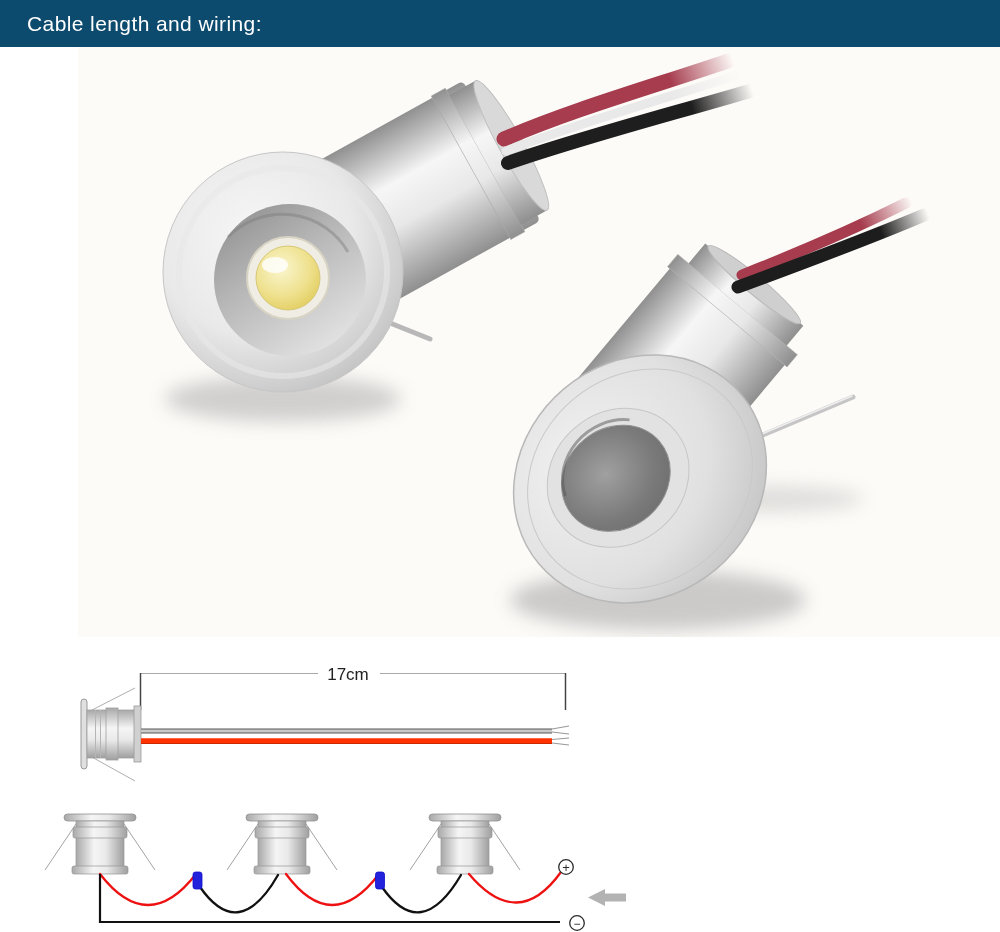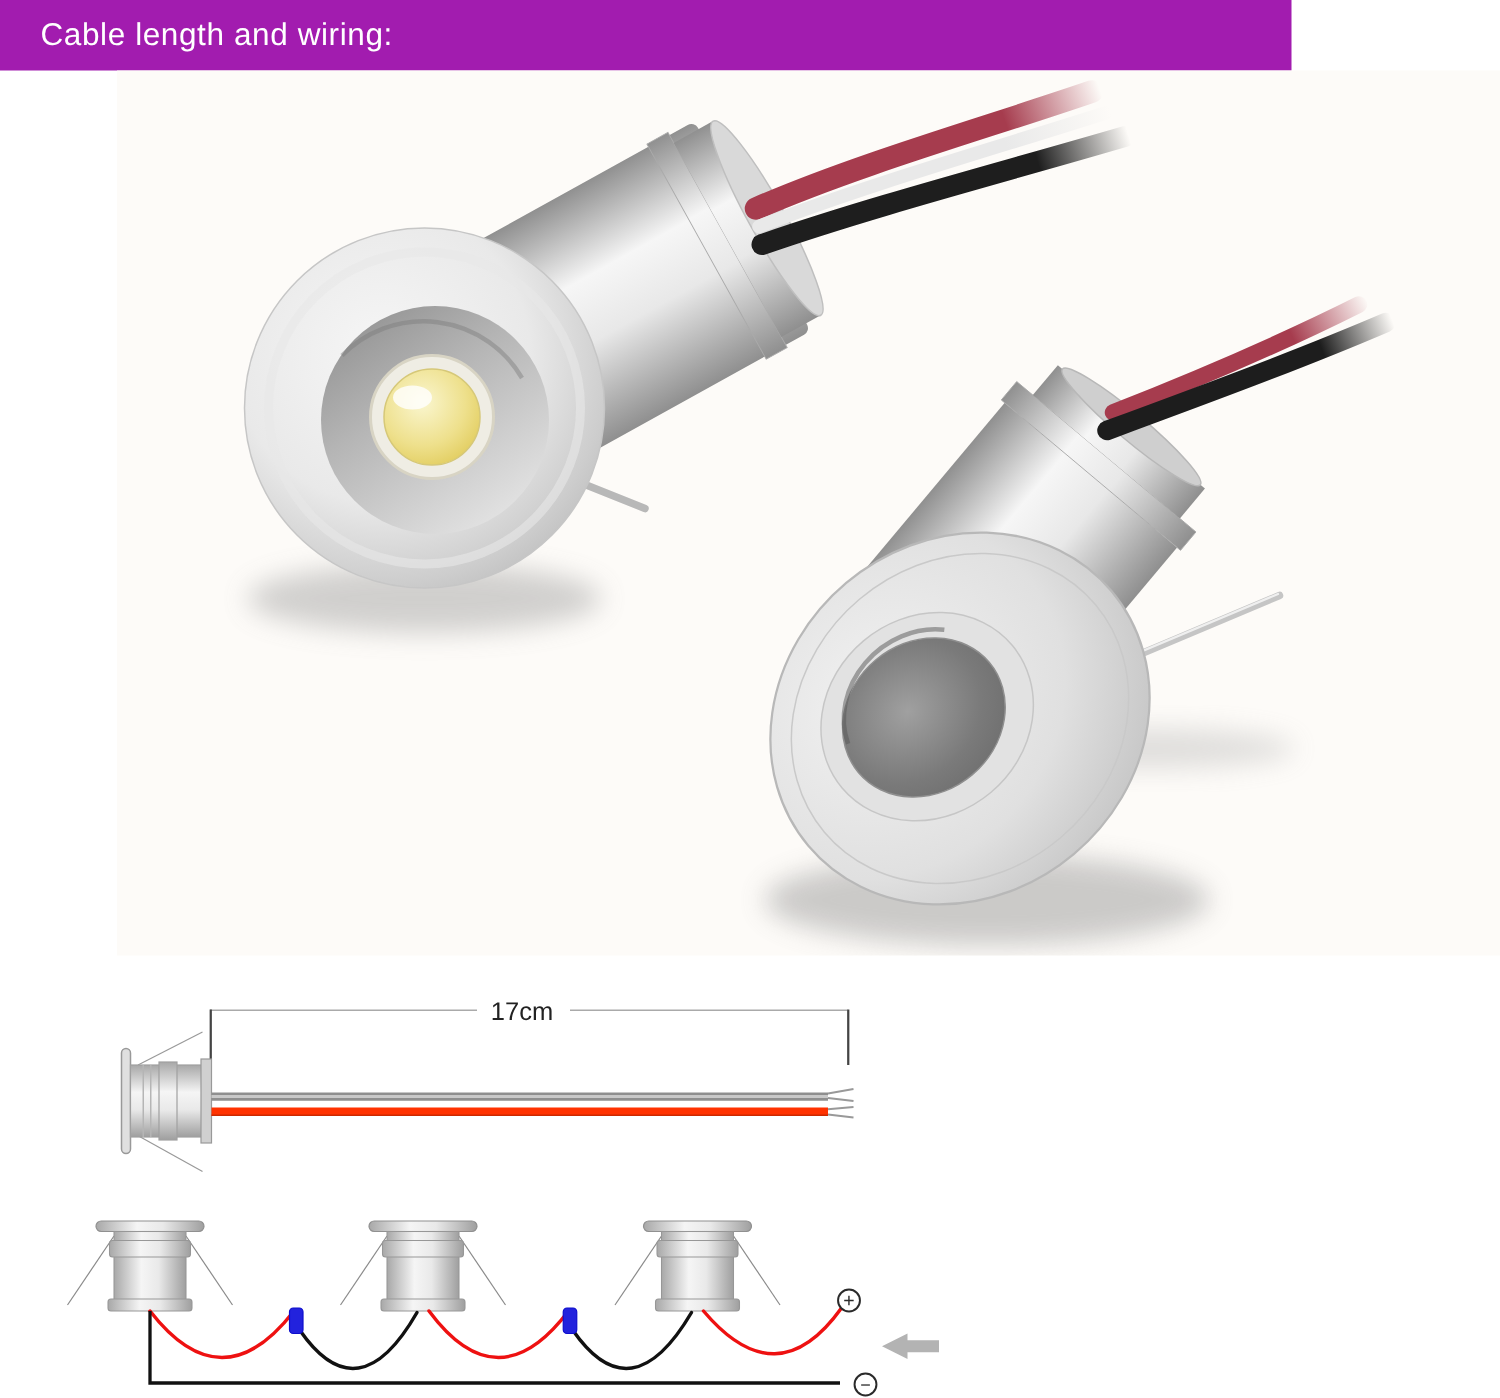--- a/index.html
+++ b/index.html
@@ -1,22 +1,22 @@
 <!DOCTYPE html>
 <html><head>
 <meta charset="utf-8">
 <style>
   html,body{margin:0;padding:0;background:#ffffff;}
   .page{
     position:relative;width:1000px;height:932px;overflow:hidden;
     background:#ffffff;font-family:"Liberation Sans",sans-serif;
   }
   .header-bar{
-    position:absolute;left:0;top:0;width:861px;height:47px;
-    background:#a21caf;
+    position:absolute;left:0;top:0;width:1000px;height:47px;
+    background:#0c4a6e;
   }
   .header-title{
     position:absolute;left:27px;top:0;height:47px;line-height:47px;
     color:#ffffff;font-size:21px;letter-spacing:.4px;white-space:nowrap;
   }
   .photo-area{
     position:absolute;left:78px;top:47px;width:922px;height:590px;
     background:#fdfbf8;
   }
   .photo-area svg{display:block;}

